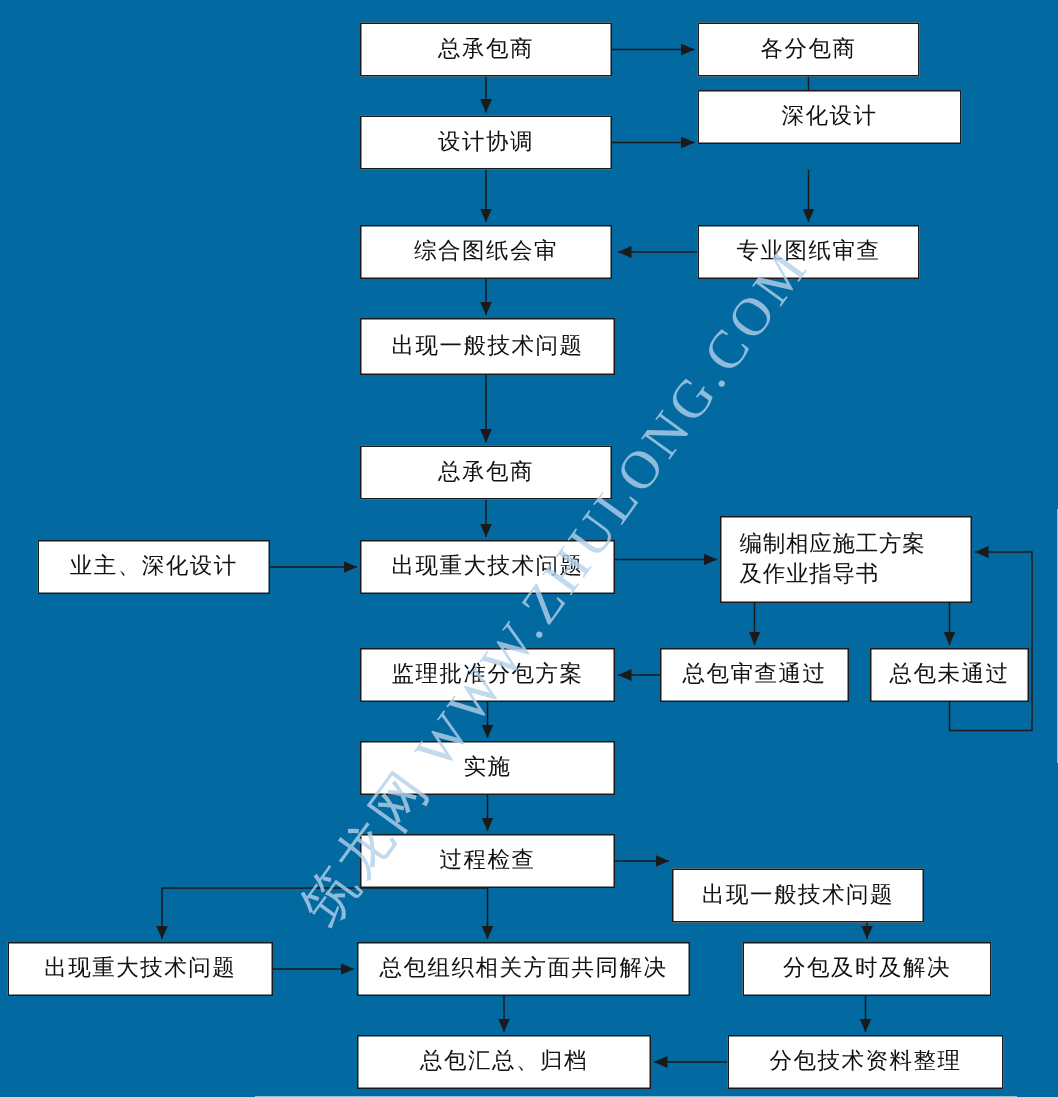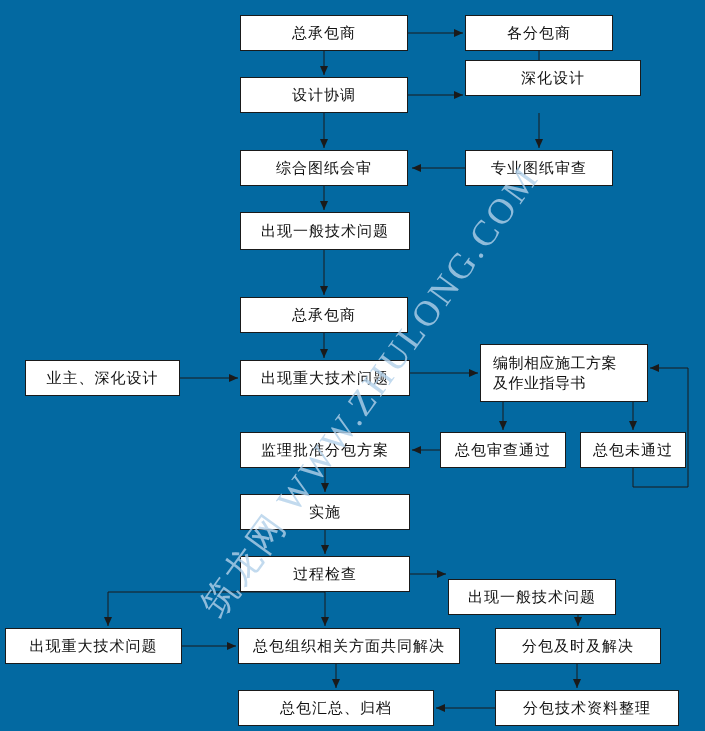--- a/index.html
+++ b/index.html
@@ -113,17 +113,17 @@
   <div class="node" style="left:240px; top:432px; width:170px; height:36px;">监理批准分包方案</div>
   <div class="node" style="left:440px; top:432px; width:126px; height:36px;">总包审查通过</div>
   <div class="node" style="left:580px; top:432px; width:106px; height:36px;">总包未通过</div>
   <div class="node" style="left:240px; top:494px; width:170px; height:36px;">实施</div>
   <div class="node" style="left:240px; top:556px; width:170px; height:36px;">过程检查</div>
   <div class="node" style="left:448px; top:579px; width:168px; height:36px;">出现一般技术问题</div>
   <div class="node" style="left:5px;   top:628px; width:177px; height:36px;">出现重大技术问题</div>
   <div class="node" style="left:238px; top:628px; width:222px; height:36px;">总包组织相关方面共同解决</div>
   <div class="node" style="left:495px; top:628px; width:166px; height:36px;">分包及时及解决</div>
   <div class="node" style="left:238px; top:690px; width:196px; height:36px;">总包汇总、归档</div>
-  <div class="node" style="left:495px; top:690px; width:184px; height:36px;">分包技术资料整理</div>
+  <div class="node" style="left:485px; top:690px; width:184px; height:36px;">分包技术资料整理</div>
 
   <div class="watermark" style="color: rgb(179, 209, 234);">筑龙网 WWW.ZHULONG.COM</div>
 
 </div>
 
 </body></html>

